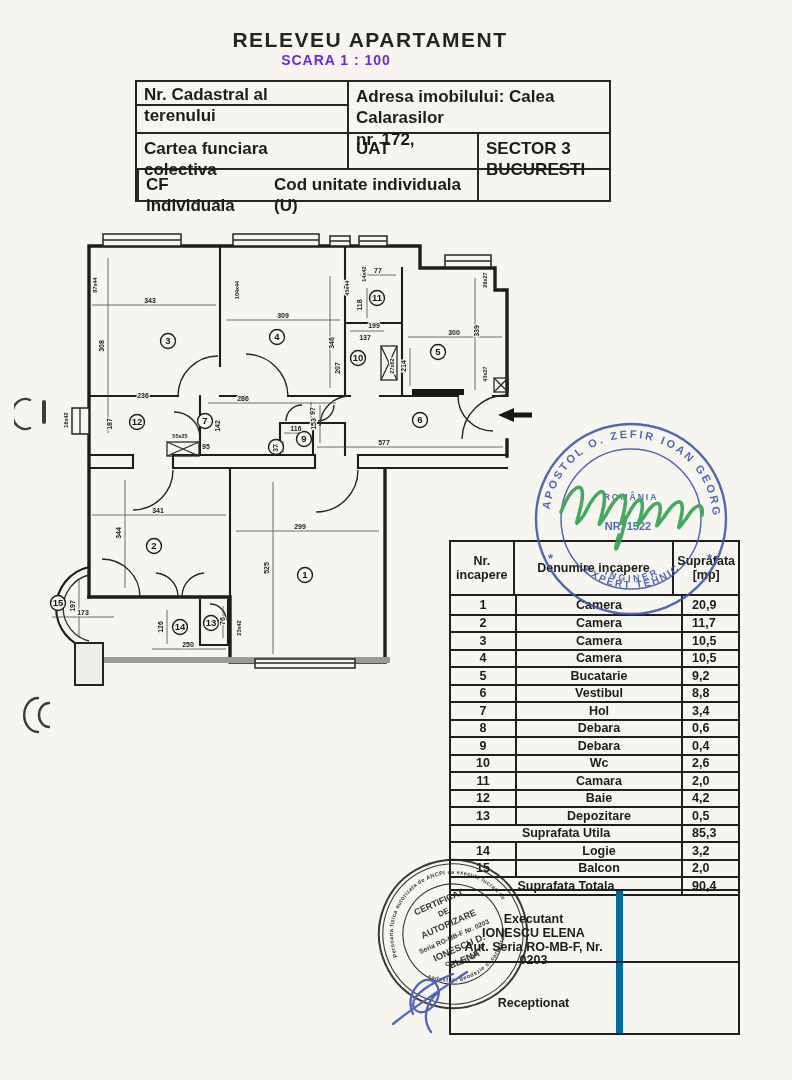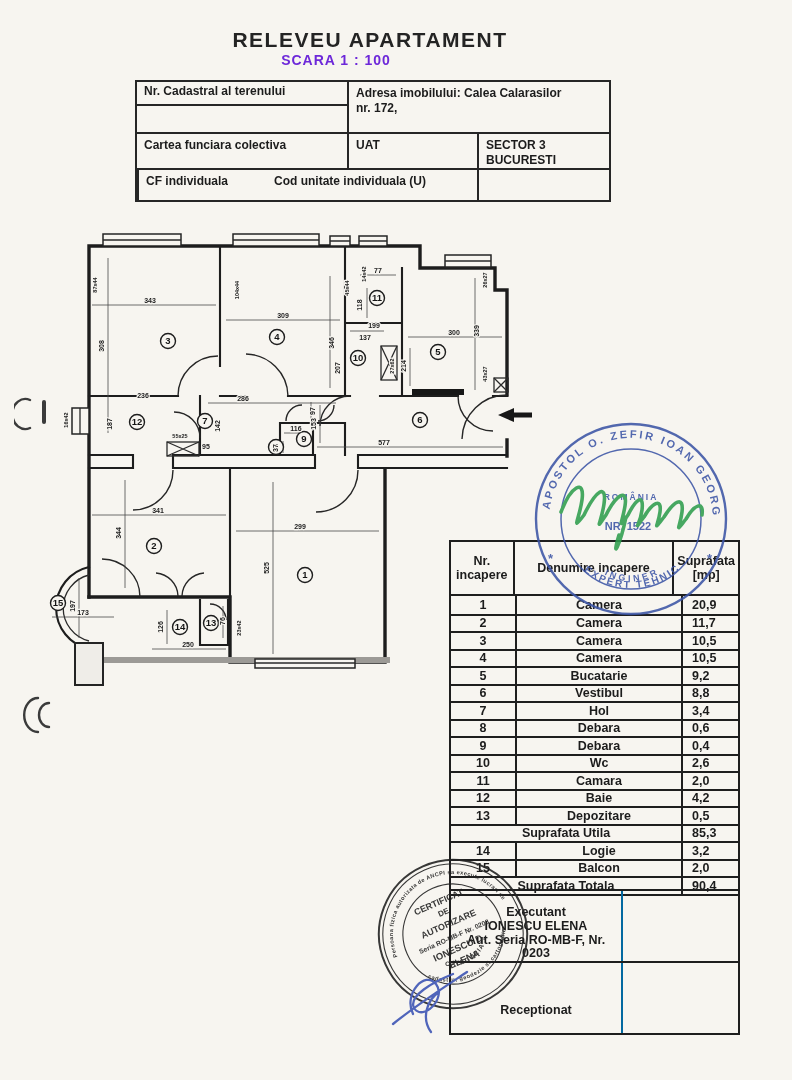--- a/index.html
+++ b/index.html
@@ -6,21 +6,21 @@
   body{
     width:792px;height:1080px;position:relative;overflow:hidden;
     background:#f7f5f0;color:#1c1c1c;
     font-family:"Liberation Sans",sans-serif;font-weight:700;
   }
   .abs{position:absolute;box-sizing:border-box}
   
   .title{left:0;top:28px;width:740px;text-align:center;font-size:21px;letter-spacing:1.5px;color:#242424}
   .scale{left:0;top:52px;width:672px;text-align:center;font-size:14px;letter-spacing:1px;color:#6d28d9}
   
-  .info-table{left:135px;top:80px;width:476px;border:2px solid #262626;font-size:12px;background:transparent}
+  .info-table{left:135px;top:80px;width:476px;border:2px solid #262626;font-size:17px;background:transparent}
   .info-row{display:flex;box-sizing:border-box}
   .info-row + .info-row{border-top:2px solid #262626}
   .ic{box-sizing:border-box;padding:4px 7px;line-height:1.25}
   .bl{border-left:2px solid #262626}
   .r1{height:50px}.r2{height:36px}.r3{height:32px}
   .w1{width:210px}.w2{width:130px}.w3{width:120px}
   .sub-split{padding:0;display:flex;flex-direction:column}
   .sub-top{border-bottom:2px solid #262626;padding:2px 7px 1px;height:19px}
   .underline{}
   
@@ -51,22 +51,22 @@
   .c{display:flex;align-items:center;justify-content:center;box-sizing:border-box;line-height:1}
   .c.nr{width:66px;border-right:2px solid #1e1e1e}
   .c.name{width:166px;border-right:2px solid #1e1e1e}
   .c.area{flex:1;justify-content:flex-start;padding-left:9px}
   .c.merged{width:232px;border-right:2px solid #1e1e1e}
   
   .footer-table{left:449px;top:889px;width:291px;border:2.5px solid #1e1e1e;font-size:12.5px}
   .ft-row{display:flex;box-sizing:border-box}
   .ft-row + .ft-row{border-top:2px solid #1e1e1e}
   .ft-a{height:70px}.ft-b{height:72px}
-  .ft-left{width:172px;border-right:2px solid #0369a1;display:flex;flex-direction:column;
-    align-items:center;justify-content:space-around;padding:15px 2px;box-sizing:border-box;text-align:center;line-height:1.1}
+  .ft-left{width:172px;border-right:7px solid #0369a1;display:flex;flex-direction:column;
+    align-items:center;justify-content:space-around;padding:22px 2px;box-sizing:border-box;text-align:center;line-height:1.1}
   .ft-right{flex:1;display:flex;justify-content:center;padding-top:16px;box-sizing:border-box}
   .ft-left.single{justify-content:flex-end}
   
   .stamp{pointer-events:none}
   .stamp-blue{left:531px;top:420px}
   .stamp-black{left:373px;top:842px}
   .st-circ{fill:none;stroke:currentColor}
   .st-text{fill:currentColor}
   .sig{fill:none;stroke:currentColor;stroke-linecap:round;stroke-linejoin:round}
   .artifact{stroke:#3b3b3b;fill:none;stroke-width:2.4;stroke-linecap:round}

